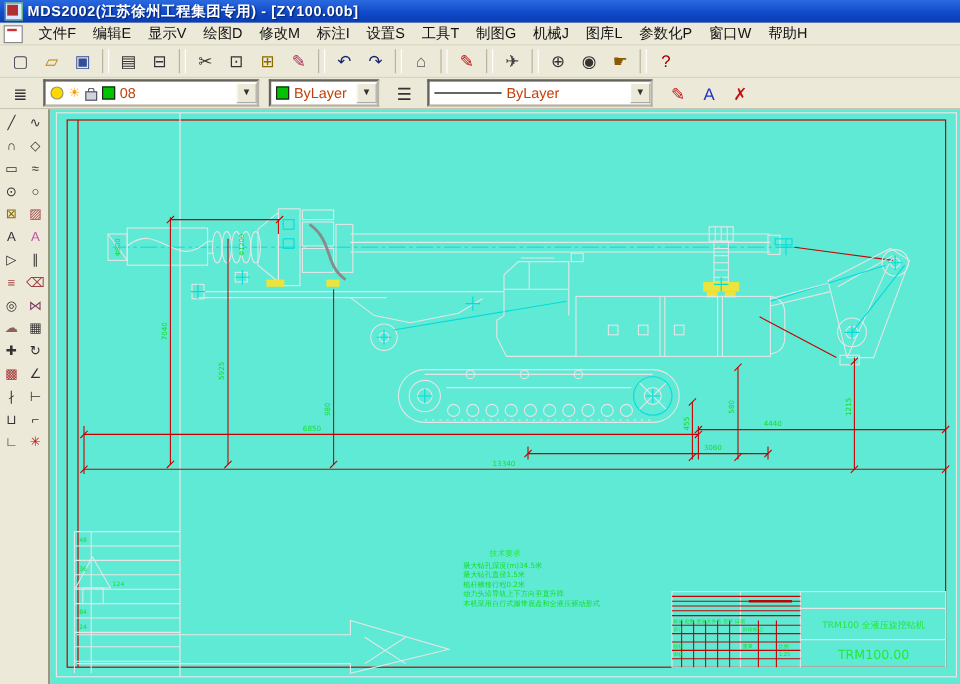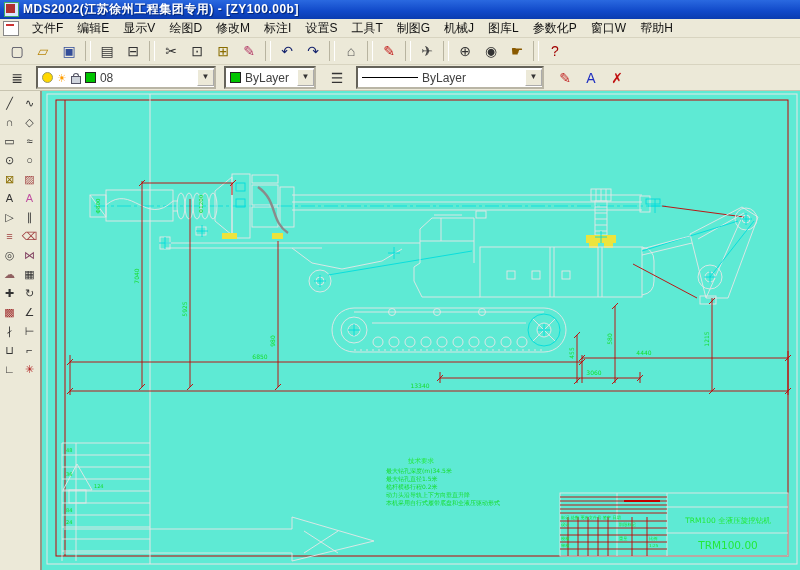--- a/index.html
+++ b/index.html
@@ -22,21 +22,21 @@
   .toolbar1{height:26px;display:flex;align-items:center;padding-left:4px;background:#ece9d8;
     border-bottom:1px solid #d8d4c0;flex:0 0 26px;}
   .tb{width:24px;height:22px;margin:0 1px;background:#ece9d8;border:1px solid #ece9d8;
     font-size:14px;line-height:18px;text-align:center;padding:0;color:#222;cursor:default;}
   .tb.sep{width:6px;min-width:6px;background:transparent;border:none;border-left:1px solid #b8b4a0;
     border-right:1px solid #fff;height:20px;margin:0 3px;pointer-events:none;}
   .toolbar2{height:25px;display:flex;align-items:center;padding-left:4px;background:#ece9d8;
     border-bottom:1px solid #c8c4b0;flex:0 0 25px;}
   .combo{display:flex;align-items:center;background:#fff;border:2px inset #b9b5a5;height:19px;
     font-size:12px;padding-left:4px;gap:4px;}
-  .combo .val{flex:1;color:#404040;white-space:nowrap;}
+  .combo .val{flex:1;color:#c2410c;white-space:nowrap;}
   .drop{width:15px;height:15px;background:#ece9d8;border:1px outset #fff;font-size:8px;
     line-height:14px;text-align:center;color:#333;flex:0 0 15px;}
   .sw-green{width:9px;height:9px;background:#00c400;border:1px solid #222;display:inline-block;}
   .bulb{width:9px;height:9px;border-radius:50%;background:#ffd800;border:1px solid #996;display:inline-block;}
   .sun{color:#ff9c00;font-size:11px;line-height:10px;}
   .mini-lock{width:8px;height:6px;background:#cfd4dc;border:1px solid #556;display:inline-block;position:relative;margin-top:4px;}
   .mini-lock::before{content:"";position:absolute;left:1px;top:-4px;width:4px;height:3px;
     border:1px solid #556;border-bottom:none;border-radius:3px 3px 0 0;}
   .lineprev{width:56px;height:0;border-top:1px solid #000;display:inline-block;}
   

